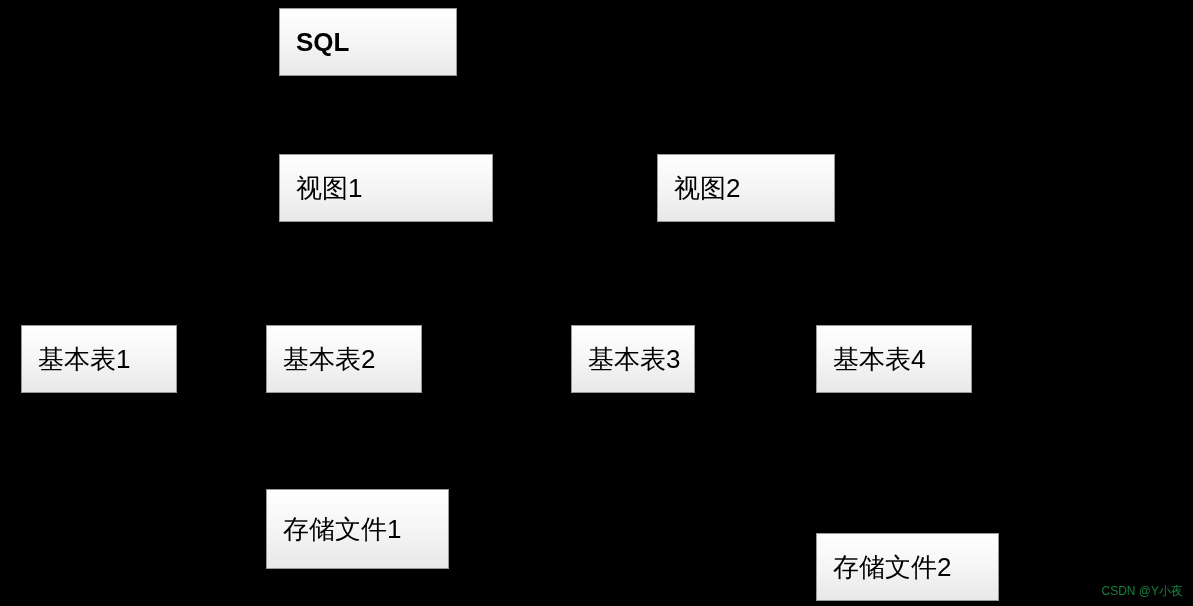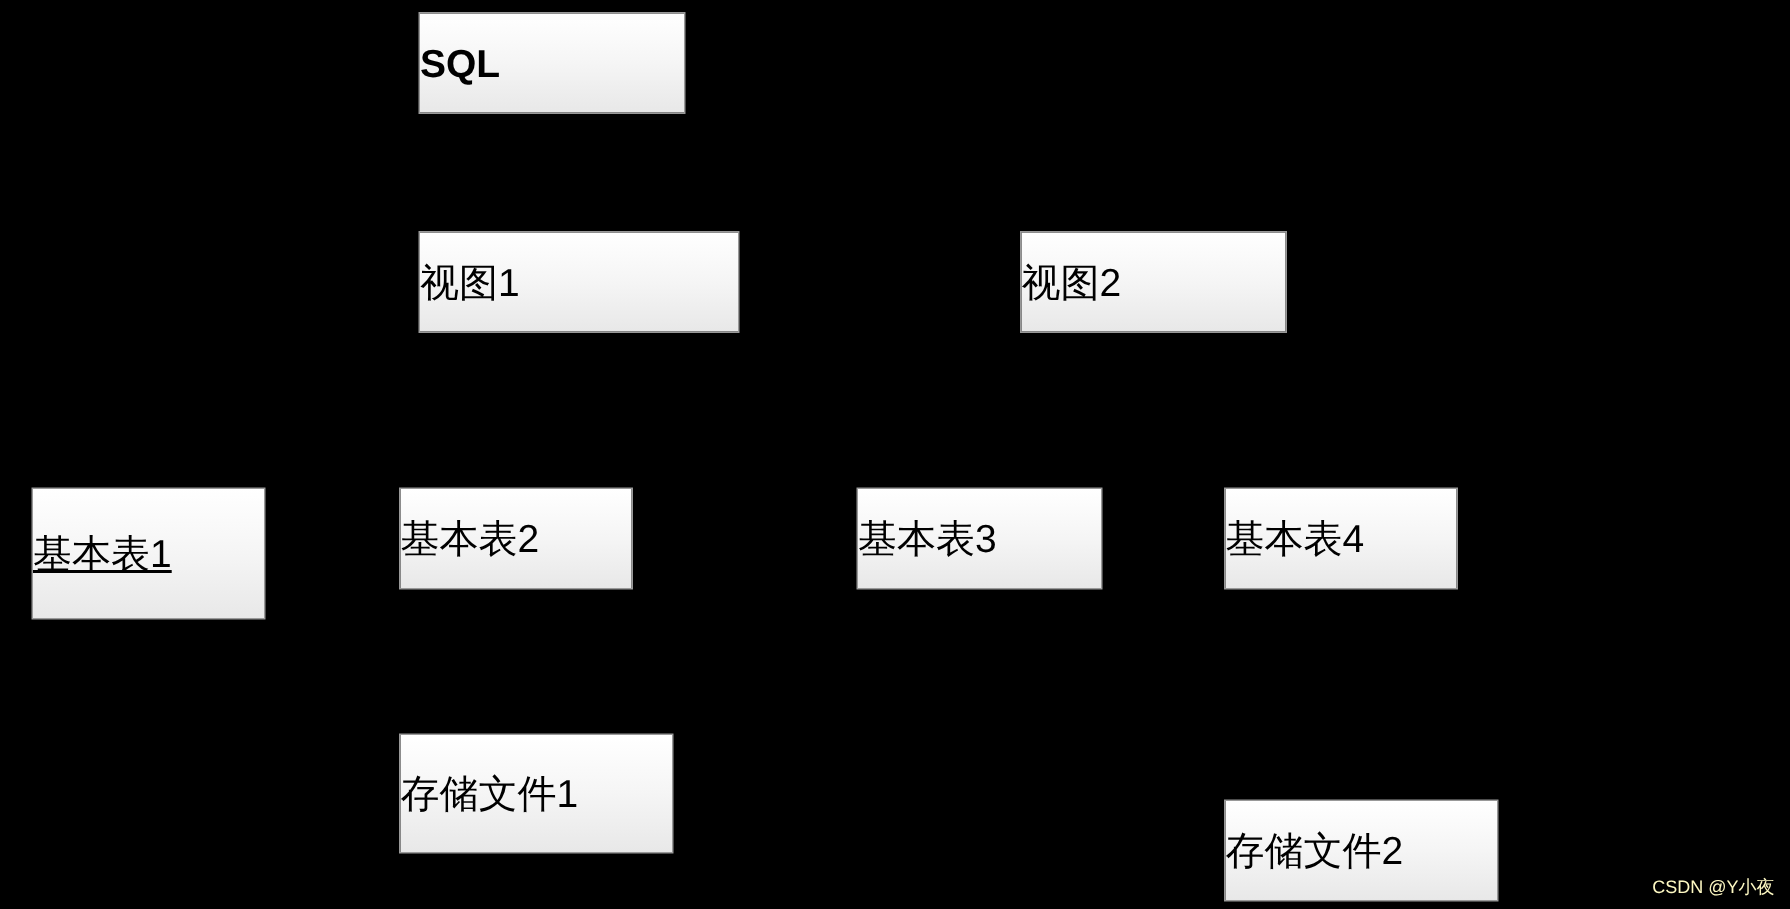--- a/index.html
+++ b/index.html
@@ -13,57 +13,58 @@
       background: #000;
       position: relative;
       font-family: "Microsoft YaHei", "SimSun", Arial, sans-serif;
     }
     .node {
       position: absolute;
       background: linear-gradient(to bottom, #ffffff 0%, #f5f5f5 50%, #e8e8e8 100%);
       border: 1px solid #999;
       display: flex;
       align-items: center;
+      padding-left: 16px;
       font-size: 26px;
       color: #000;
       font-weight: 500;
     }
     .node.bold {
       font-weight: bold;
     }
     .watermark {
       position: absolute;
       bottom: 6px;
       right: 10px;
-      color: #fef9c3;
+      color: #15803d;
       font-size: 12px;
       font-family: Arial, sans-serif;
     }
   </style>
 </head>
 <body>
 
 <div class="node bold" style="left:279px; top:8px; width:178px; height:68px;">
   <span>SQL</span>
 </div>
 
 <div class="node" style="left:279px; top:154px; width:214px; height:68px;">
   <span>视图1</span>
 </div>
-<div class="node" style="left:680px; top:154px; width:178px; height:68px;">
+<div class="node" style="left:657px; top:154px; width:178px; height:68px;">
   <span>视图2</span>
 </div>
 
-<div class="node" style="left:21px; top:325px; width:156px; height:88px;text-decoration:underline;">
+<div class="node" style="left:21px; top:325px; width:156px; height:68px;">
   <span>基本表1</span>
 </div>
 <div class="node" style="left:266px; top:325px; width:156px; height:68px;">
   <span>基本表2</span>
 </div>
-<div class="node" style="left:571px; top:325px; width:164px; height:68px;">
+<div class="node" style="left:571px; top:325px; width:124px; height:68px;">
   <span>基本表3</span>
 </div>
 <div class="node" style="left:816px; top:325px; width:156px; height:68px;">
   <span>基本表4</span>
 </div>
 
 <div class="node" style="left:266px; top:489px; width:183px; height:80px;">
   <span>存储文件1</span>
 </div>
 <div class="node" style="left:816px; top:489px; width:183px; height:68px;margin-top:44px;">

